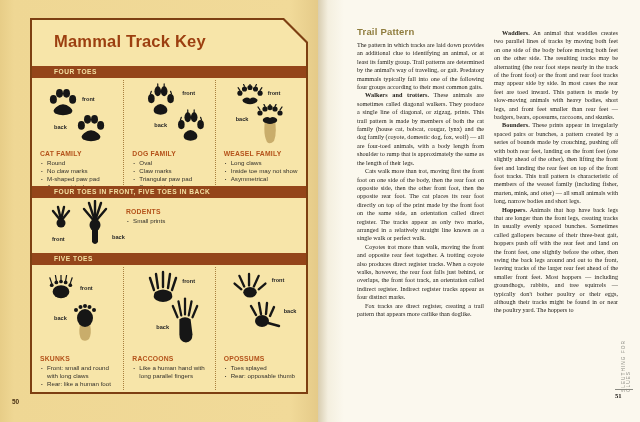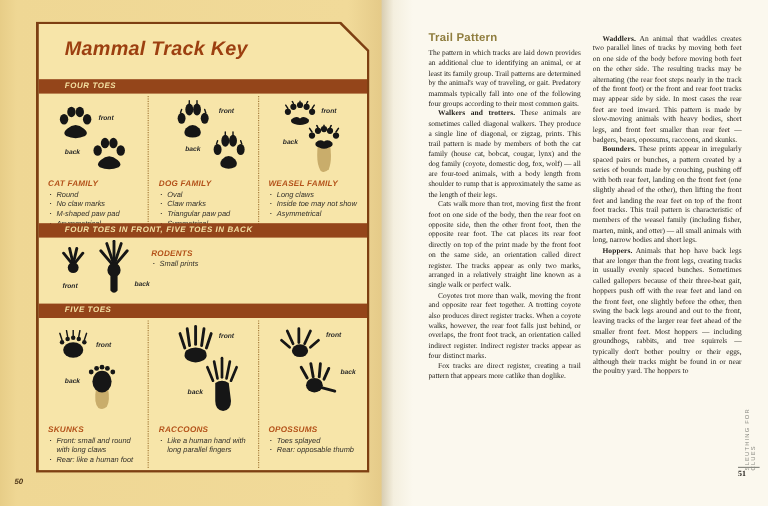--- a/index.html
+++ b/index.html
@@ -1,21 +1,21 @@
 <!DOCTYPE html>
 <html><head>
 <meta charset="utf-8">
 <style>
   html,body{margin:0;padding:0;background:#888;}
   .spread{position:relative;width:640px;height:422px;overflow:hidden;
           font-family:"Liberation Sans",sans-serif;background:#efd794;}
 
   
   .page-left{position:absolute;left:0;top:0;width:320px;height:422px;
-             background:linear-gradient(90deg,#e7cd87 0,#efd794 14px,#f1da99 290px,#e4c987 320px);font-style:italic;}
+             background:linear-gradient(90deg,#e7cd87 0,#efd794 14px,#f1da99 290px,#e4c987 320px);}
   
   .card{position:absolute;left:30px;top:18px;width:278px;height:376px;background:#7d3f12;
         clip-path:polygon(0 0,254px 0,278px 24px,278px 376px,0 376px);}
   .card-inner{position:absolute;left:2px;top:2px;width:274px;height:372px;background:#f7e5a9;
         clip-path:polygon(0 0,251px 0,274px 23px,274px 372px,0 372px);}
   .card-title{position:absolute;left:22px;top:12px;margin:0;font-size:16.5px;font-weight:bold;
         color:#9c3f10;letter-spacing:.2px;}
   .bar{position:absolute;left:0;right:0;height:12px;background:#94451a;color:#f3e0a2;
         font-size:6.6px;font-weight:bold;line-height:12px;padding-left:22px;letter-spacing:.5px;}
   .bar1{top:46px}.bar2{top:166px}.bar3{top:233px}

